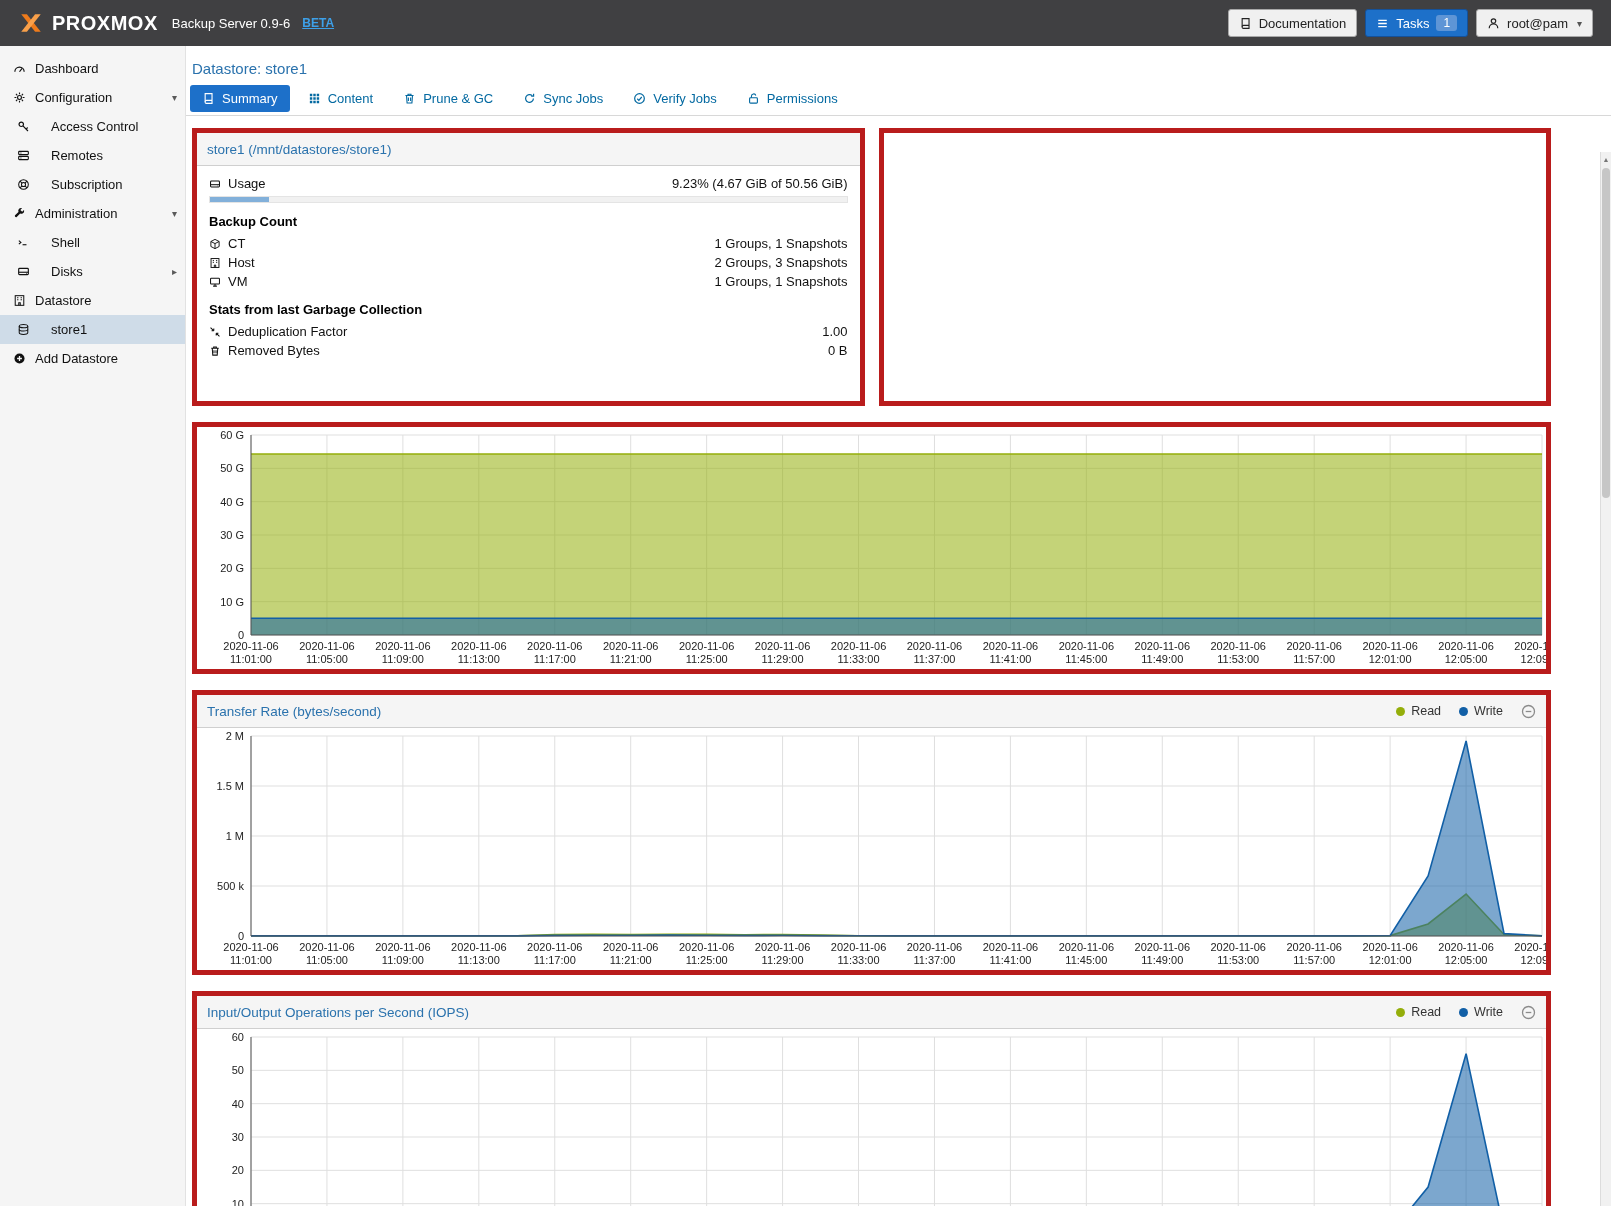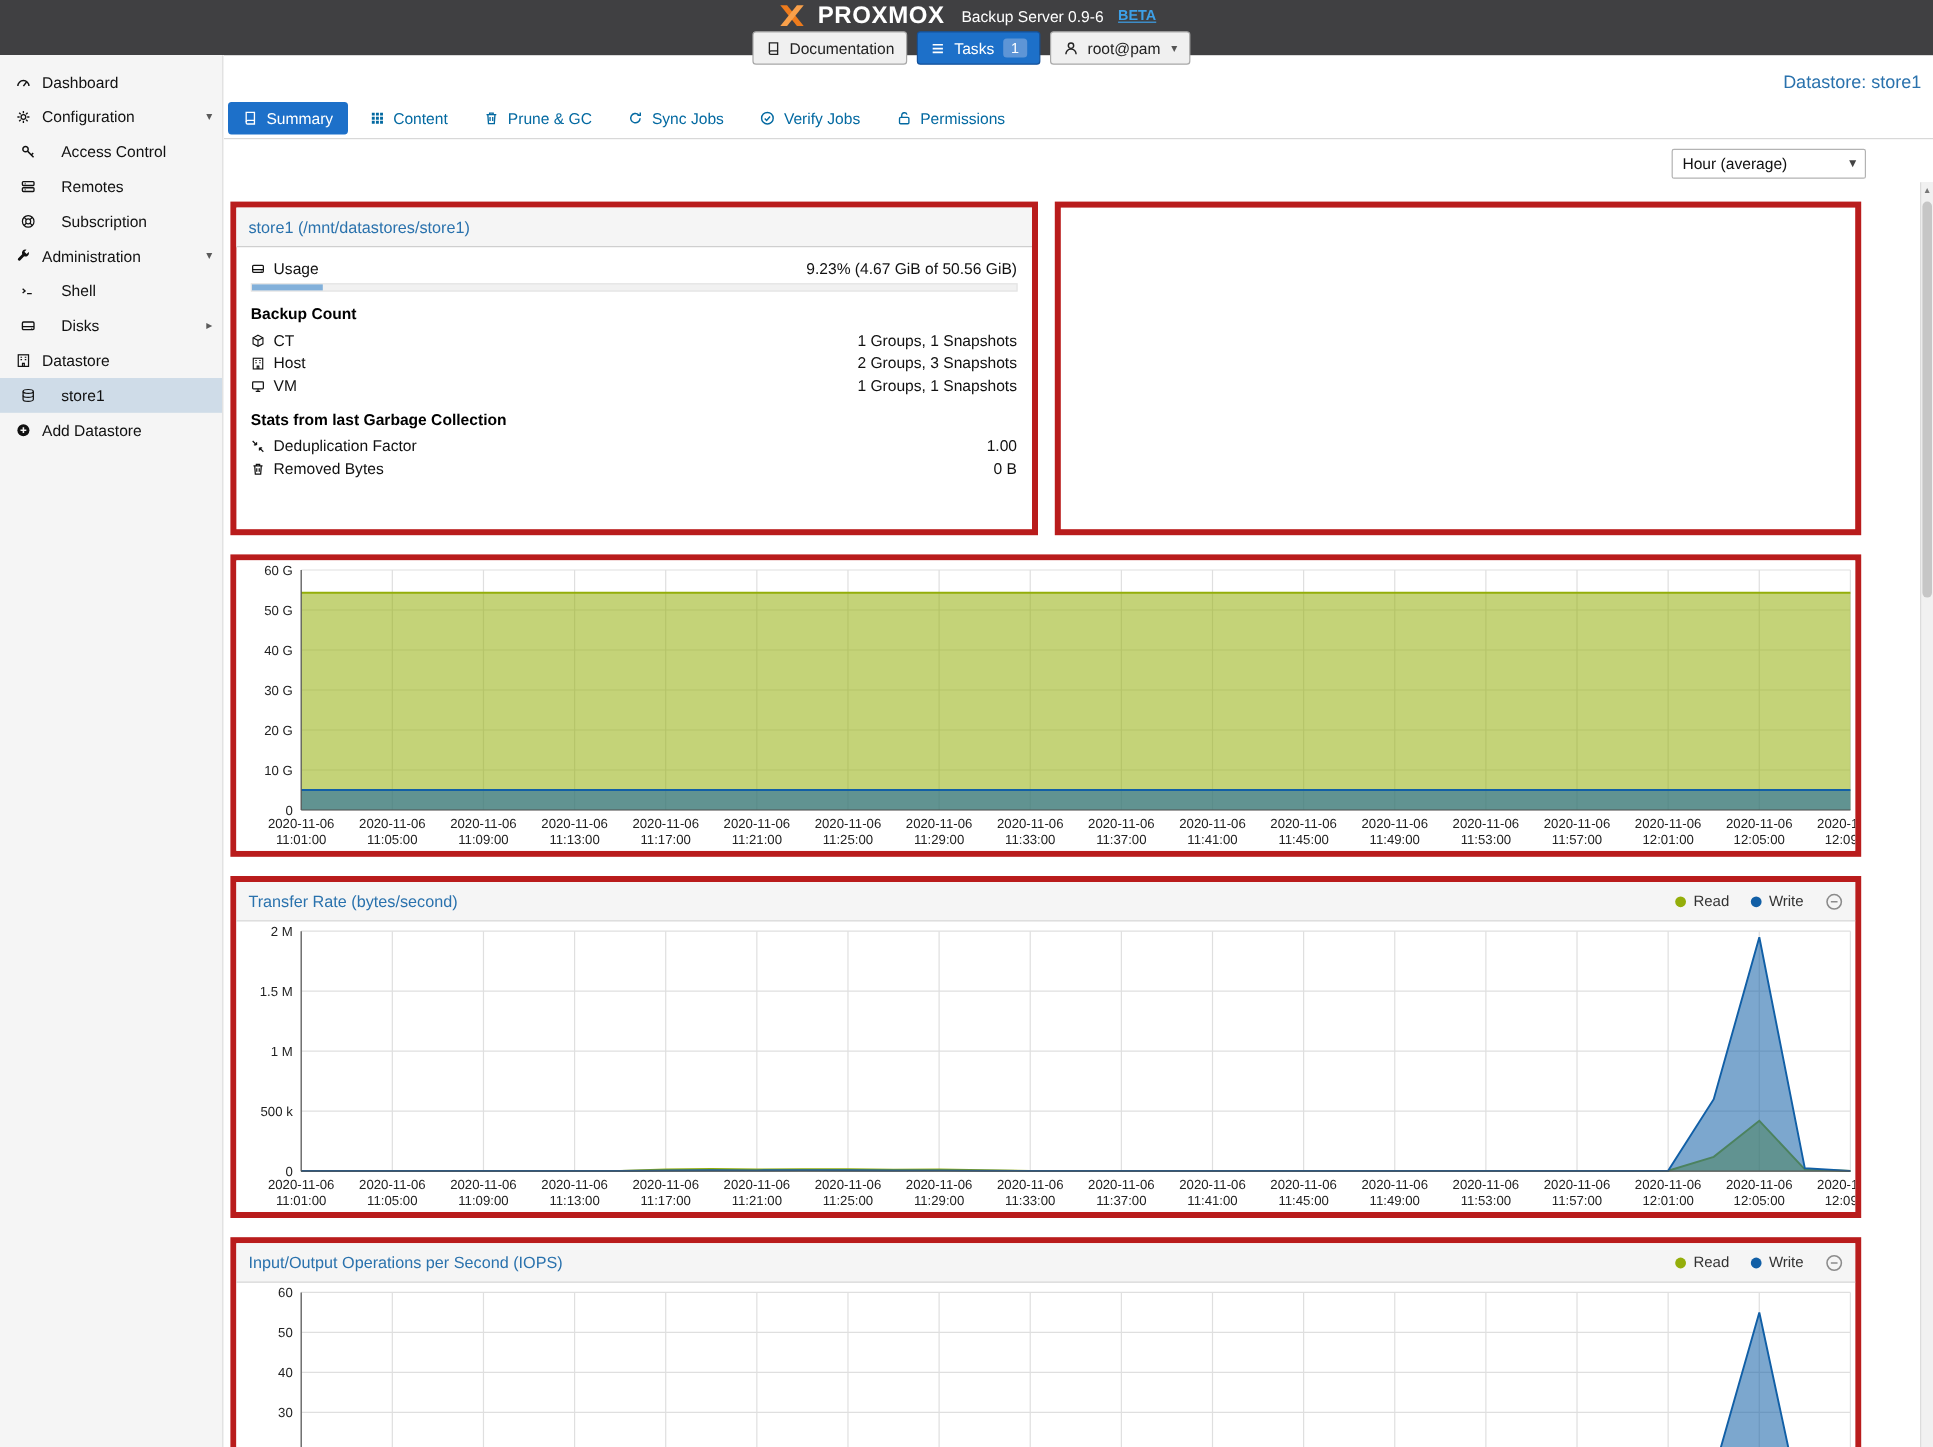--- a/index.html
+++ b/index.html
@@ -1,21 +1,21 @@
 <!DOCTYPE html>
 <html><head>
 <meta charset="utf-8">
 <style>
   *{box-sizing:border-box;}
   html,body{margin:0;padding:0;width:1611px;height:1206px;overflow:hidden;
     font-family:"Liberation Sans","DejaVu Sans",sans-serif;font-size:13px;color:#111;background:#fff;}
   svg{display:block;}
 
   
-  .topbar{height:46px;background:#404042;display:flex;align-items:center;justify-content:space-between;padding:0 18px;flex-direction:column;}
+  .topbar{height:46px;background:#404042;display:flex;align-items:center;justify-content:space-between;padding:0 18px;}
   .brand{display:flex;align-items:center;gap:8px;}
   .brand-text{color:#fff;font-weight:800;font-size:20px;letter-spacing:.5px;}
   .product{color:#fff;font-size:13px;margin-left:6px;}
   .beta{color:#3da0e8;font-size:12px;font-weight:700;margin-left:4px;cursor:pointer;text-decoration:underline;text-align:right;}
   .topbar-right{display:flex;align-items:center;}
   .tb-btn{height:28px;background:#f0f0f0;border:1px solid #a8a8a8;border-radius:3px;display:inline-flex;
     align-items:center;gap:7px;padding:0 10px;font-size:13px;color:#222;margin-left:8px;cursor:pointer;
     font-family:inherit;}
   .tb-btn.blue{background:#1d70c9;border-color:#14519a;color:#fff;}
   .badge{background:#5e95d6;color:#fff;border-radius:3px;padding:1px 7px;font-size:12px;}
@@ -24,21 +24,21 @@
   
   .sidebar{position:fixed;left:0;top:46px;bottom:0;width:186px;background:#f5f5f5;border-right:1px solid #e2e2e2;padding-top:8px;}
   .side-item{display:flex;align-items:center;gap:8px;height:29px;padding:0 8px 0 12px;cursor:pointer;color:#111;}
   .side-item .icn{width:15px;display:inline-flex;justify-content:center;}
   .side-item.lvl1{padding-left:16px;gap:20px;}
   .side-item.selected{background:#cfdce8;}
   .caret-end{margin-left:auto;color:#5a5a5a;font-size:10px;}
 
   
   .content{margin-left:186px;position:relative;}
-  .page-title{color:#2a72ad;font-size:15px;padding:14px 10px 8px 6px;text-align:right;}
+  .page-title{color:#2a72ad;font-size:15px;padding:14px 26px 8px 6px;}
   .tabbar{display:flex;gap:6px;padding:0 0 0 4px;border-bottom:1px solid #d8d8d8;align-items:flex-end;}
   .tab{display:inline-flex;align-items:center;gap:7px;padding:6px 12px;font-size:13px;color:#0369a1;
     border-radius:3px;margin-bottom:3px;cursor:pointer;}
   .tab.active{background:#1d70c9;color:#fff;}
   .toolbar{height:40px;position:relative;}
   .combo{position:absolute;right:56px;top:8px;width:162px;height:25px;border:1px solid #b3b3b3;border-radius:2px;
     display:flex;align-items:center;background:#fff;font-size:13px;cursor:pointer;}
   .combo .combo-text{padding-left:8px;}
   .combo .combo-arrow{margin-left:auto;width:20px;text-align:center;color:#444;font-size:10px;}
 
@@ -282,26 +282,20 @@
       <span class="icn">
         <svg width="13" height="13" viewBox="0 0 14 14" stroke="currentColor" fill="none" stroke-width="1.2">
           <rect x="2.8" y="6.2" width="8.4" height="5.8" rx="1"></rect>
             <path d="M4.8 6.2V4.4a2.4 2.4 0 0 1 4.7-.6"></path>
         </svg>
       </span>
       <span>Permissions</span>
     </div>
   </div>
 
-  <div class="toolbar">
-    <div class="combo">
-      <span class="combo-text">Hour (average)</span>
-      <span class="combo-arrow">▼</span>
-    </div>
-  </div>
 
   <div class="scrollwrap">
 
     <div class="row1">
       <div class="panel">
         <div class="panel-header">
           <span>store1 (/mnt/datastores/store1)</span>
         </div>
         <div class="panel-body sum-body">
           <div class="drow">

